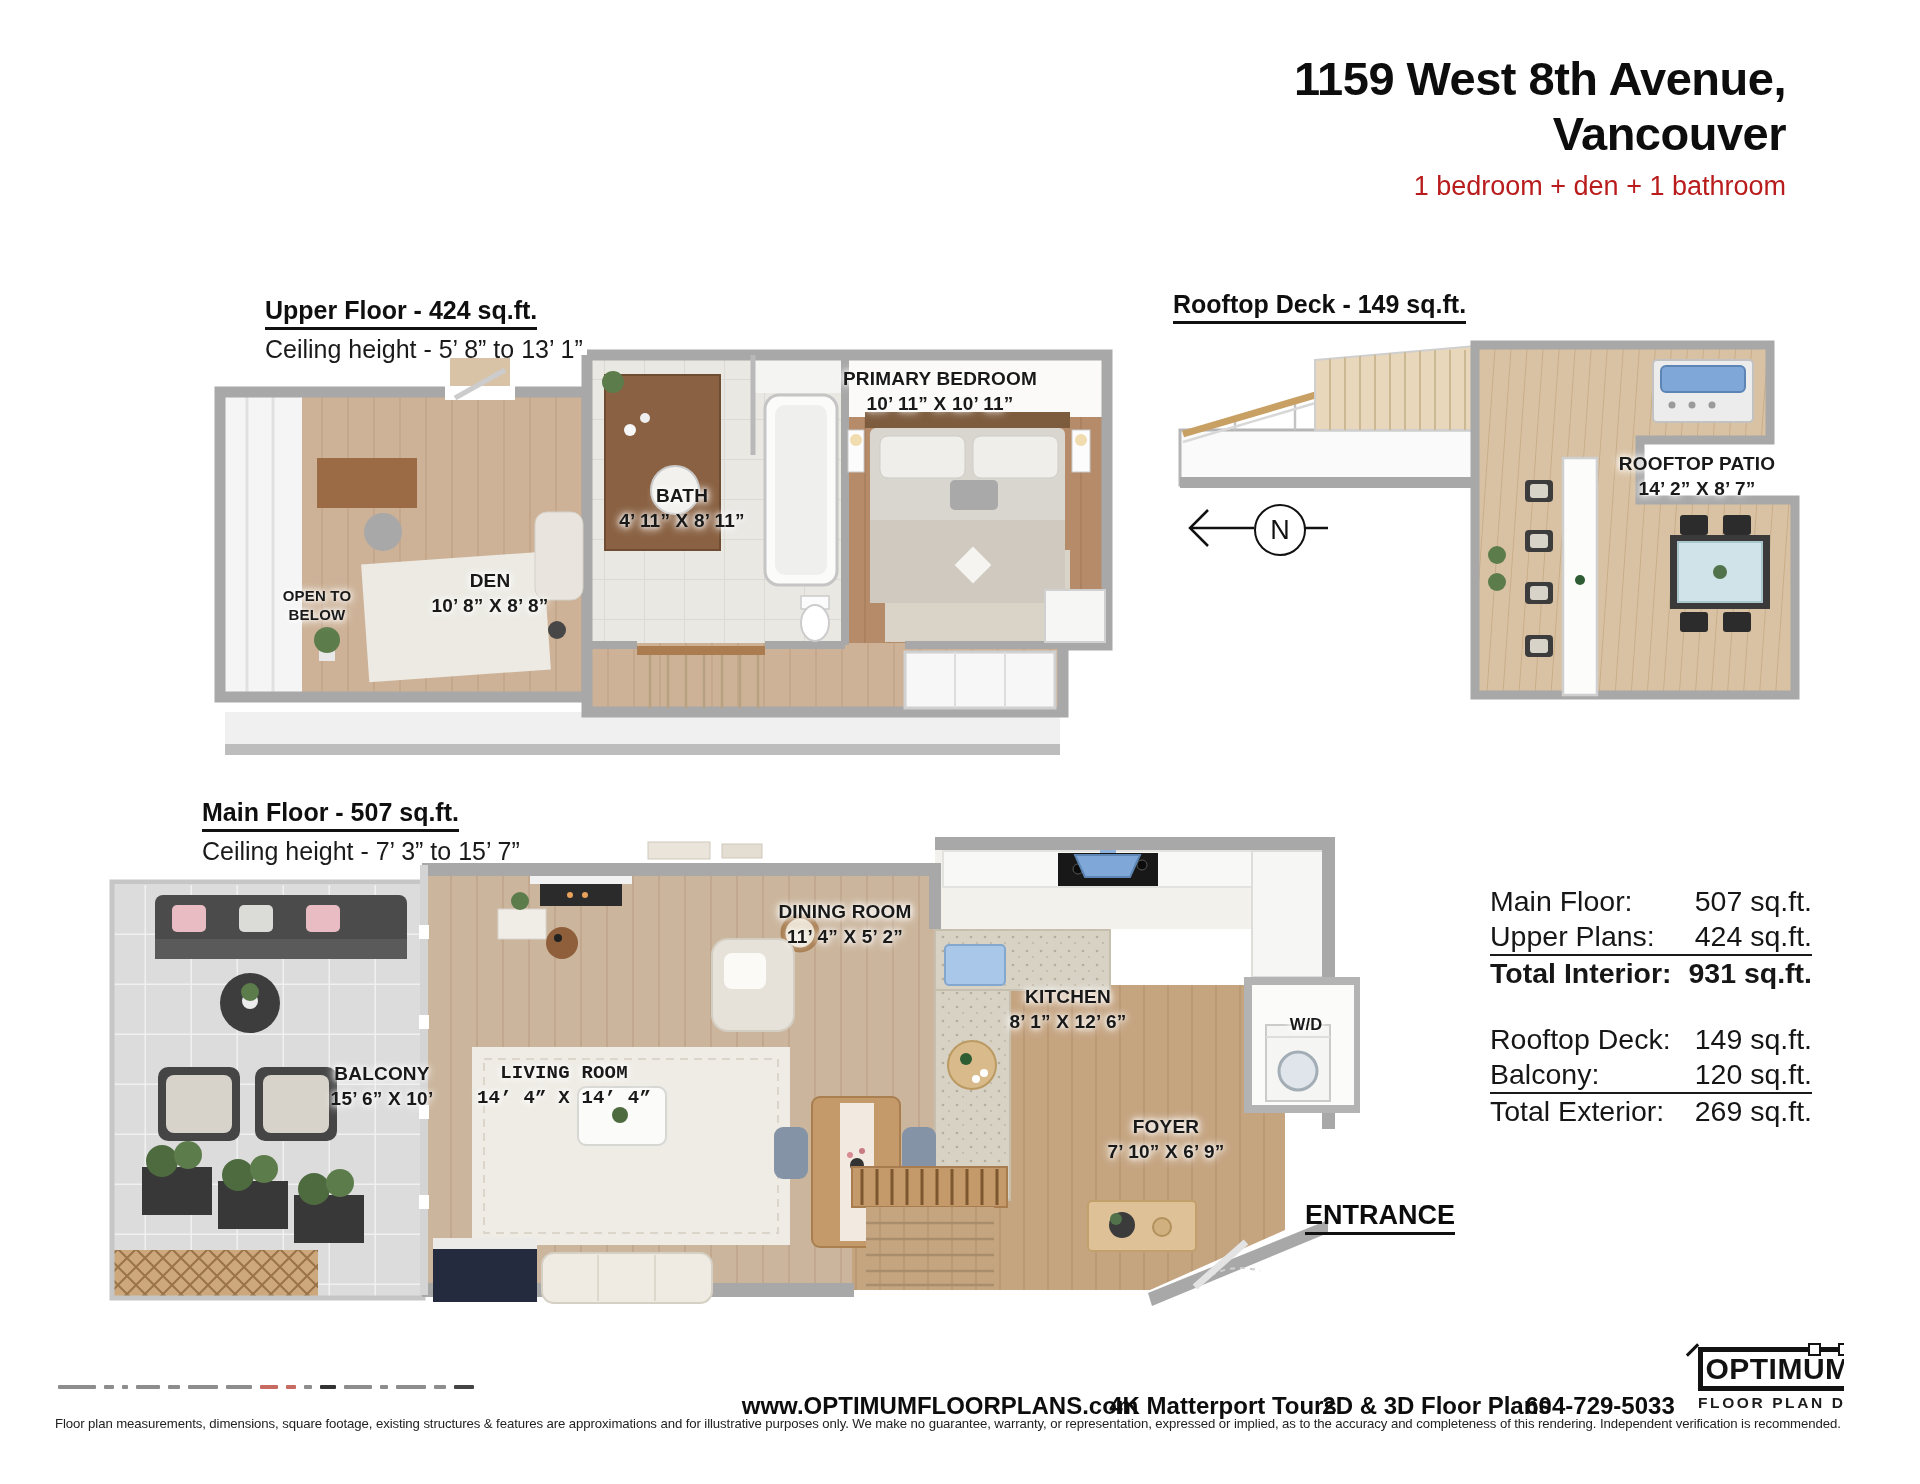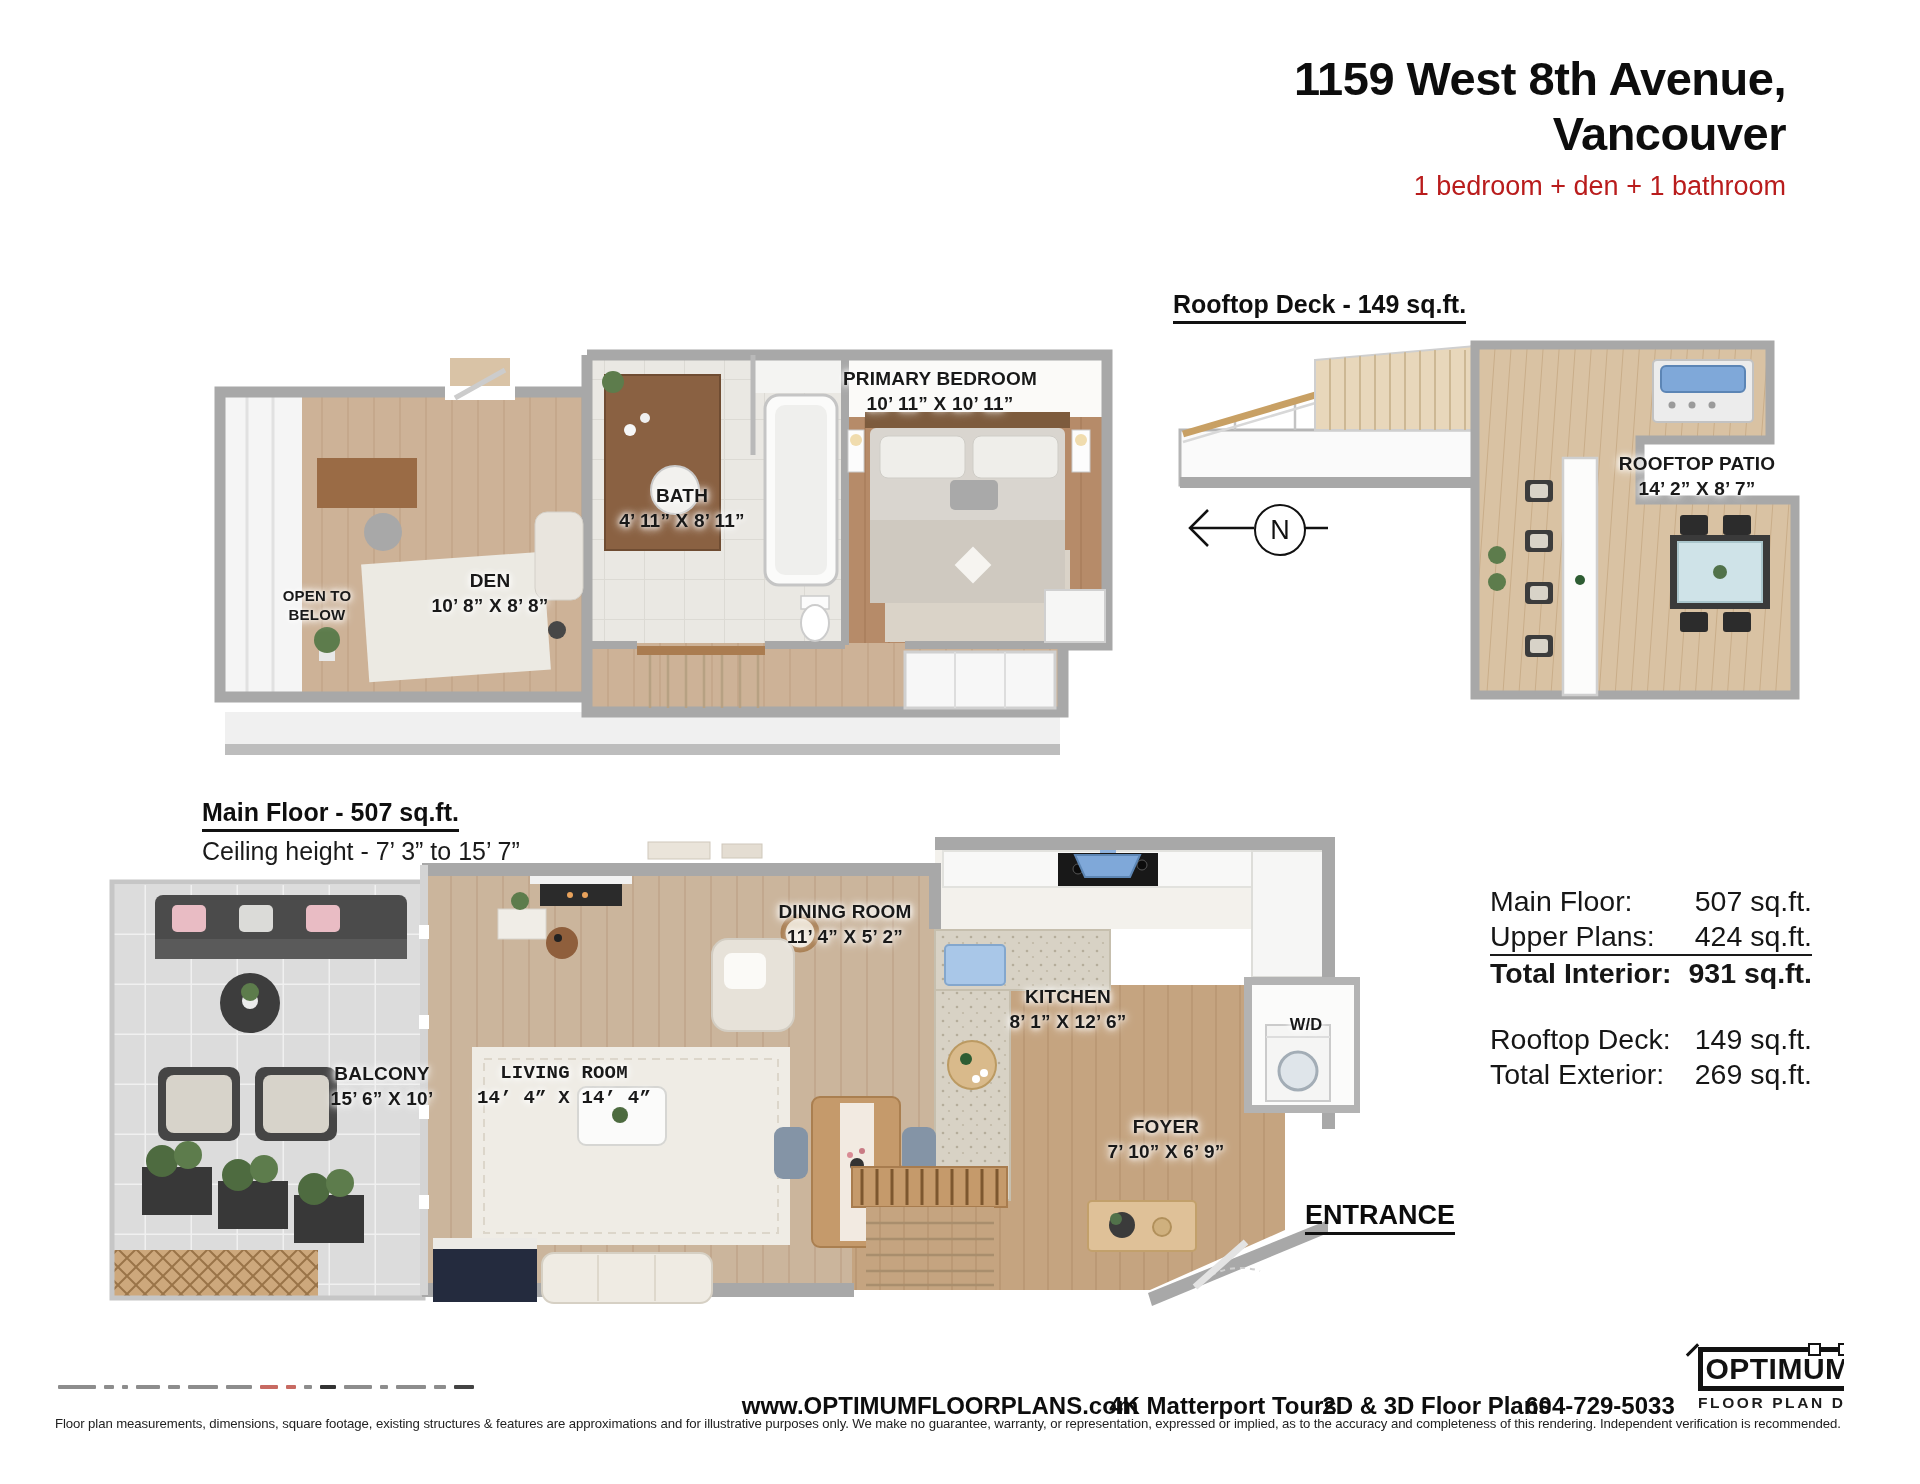--- a/index.html
+++ b/index.html
@@ -67,20 +67,24 @@
 <div class="page">
 
   <header class="title-block">
     <div class="title-main">
       <div>1159 West 8th Avenue,</div>
       <div>Vancouver</div>
     </div>
     <div class="title-sub">1 bedroom + den + 1 bathroom</div>
   </header>
 
+  <div class="floor-heading" style="left:265px;top:296px;">
+    <span class="fh-title">Upper Floor - 424 sq.ft.</span>
+    <div class="fh-ceiling">Ceiling height - 5’ 8” to 13’ 1”</div>
+  </div>
 
   <svg class="plan" style="left:205px;top:340px;" width="915" height="435" viewBox="0 0 915 435">
     <defs>
       <pattern id="uf-wood" width="26" height="26" patternUnits="userSpaceOnUse">
         <rect width="26" height="26" fill="#cdb297"></rect>
           <line x1="13" y1="0" x2="13" y2="26" stroke="#c0a184" stroke-width="1.2"></line>
       </pattern>
       <pattern id="uf-bwood" width="24" height="24" patternUnits="userSpaceOnUse">
         <rect width="24" height="24" fill="#b68b69"></rect>
           <line x1="12" y1="0" x2="12" y2="24" stroke="#a67a58" stroke-width="1.2"></line>
@@ -523,20 +527,24 @@
     <div class="summary-row row-bold">
       <span>Total Interior:</span>
       <span>931 sq.ft.</span>
     </div>
   </div>
   <div class="summary" style="top:1022px;">
     <div class="summary-row">
       <span>Rooftop Deck:</span>
       <span>149 sq.ft.</span>
     </div>
+    <div class="summary-row row-underline">
+      <span>Balcony:</span>
+      <span>120 sq.ft.</span>
+    </div>
     <div class="summary-row">
       <span>Total Exterior:</span>
       <span>269 sq.ft.</span>
     </div>
   </div>
 
   <div class="watermark">
     <i style="width:38px"></i>
       <i style="width:10px"></i>
       <i style="width:6px"></i>

